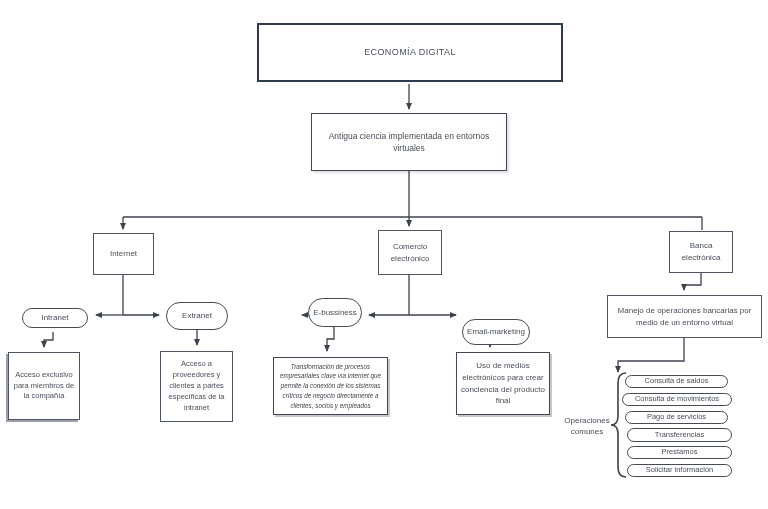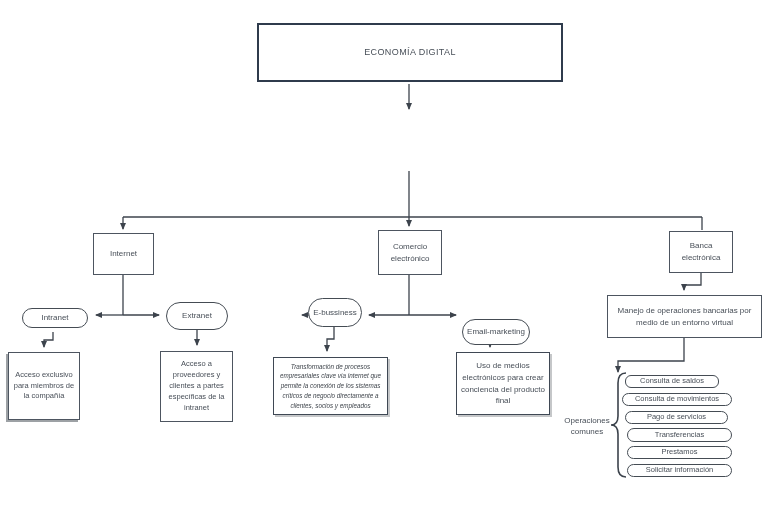--- a/index.html
+++ b/index.html
@@ -62,20 +62,21 @@
       <path d="M701,273 L701,285 L684,285 L684,290" marker-end="url(#arw)"></path>
 
       <path d="M684,338 L684,361 L618,361 L618,372" marker-end="url(#arw)"></path>
 
       <path d="M626,373 Q618,373 618,383 L618,416 Q618,425 611,425 Q618,425 618,434 L618,467 Q618,477 626,477" stroke-width="1.6"></path>
     </g>
   </svg>
 
   <div class="node title-box" style="left:257px;top:23px;width:306px;height:59px;">ECONOMÍA DIGITAL</div>
 
+  <div class="node subtitle-box" style="left:311px;top:113px;width:196px;height:58px;padding:0 14px;">Antigua ciencia implementada en entornos virtuales</div>
 
   <div class="node branch-box" style="left:93px;top:233px;width:61px;height:42px;">Internet</div>
 
   <div class="node branch-box" style="left:378px;top:230px;width:64px;height:45px;padding:12px 6px;">Comercio electrónico</div>
 
   <div class="node branch-box" style="left:669px;top:231px;width:64px;height:42px;padding:16px 6px;">Banca electrónica</div>
 
   <div class="node oval" style="left:22px;top:308px;width:66px;height:20px;">Intranet</div>
 
   <div class="node oval" style="left:166px;top:302px;width:62px;height:28px;">Extranet</div>
@@ -87,21 +88,21 @@
   <div class="node desc" style="left:8px;top:352px;width:72px;height:68px;border-width:1.6px;box-shadow:-2px 2px 0 rgba(60,67,76,.5);">Acceso exclusivo para miembros de la compañía</div>
 
   <div class="node desc" style="left:160px;top:351px;width:73px;height:71px;">Acceso a proveedores y clientes a partes específicas de la intranet</div>
 
   <div class="node desc italic-desc shadowed" style="left:273px;top:357px;width:115px;height:58px;">Transformación de procesos empresariales clave vía internet que permite la conexión de los sistemas críticos de negocio directamente a clientes, socios y empleados</div>
 
   <div class="node desc shadowed" style="left:456px;top:352px;width:94px;height:63px;font-size:8px;">Uso de medios electrónicos para crear conciencia del producto final</div>
 
   <div class="node desc" style="left:607px;top:295px;width:155px;height:43px;border-width:1.6px;font-size:8px;">Manejo de operaciones bancarias por medio de un entorno virtual</div>
 
-  <div class="node small-oval" style="left:625px;top:375px;width:94px;border-radius:6px;">Consulta de saldos</div>
+  <div class="node small-oval" style="left:625px;top:375px;width:103px;">Consulta de saldos</div>
   <div class="node small-oval" style="left:622px;top:393px;width:110px;">Consulta de movimientos</div>
   <div class="node small-oval" style="left:625px;top:411px;width:103px;">Pago de servicios</div>
   <div class="node small-oval" style="left:627px;top:428px;width:105px;height:14px;">Transferencias</div>
   <div class="node small-oval" style="left:627px;top:446px;width:105px;">Prestamos</div>
   <div class="node small-oval" style="left:627px;top:464px;width:105px;">Solicitar información</div>
 
   <div class="brace-label" style="left:558px;top:415px;width:58px;">Operaciones comunes</div>
 
 </div>
 

